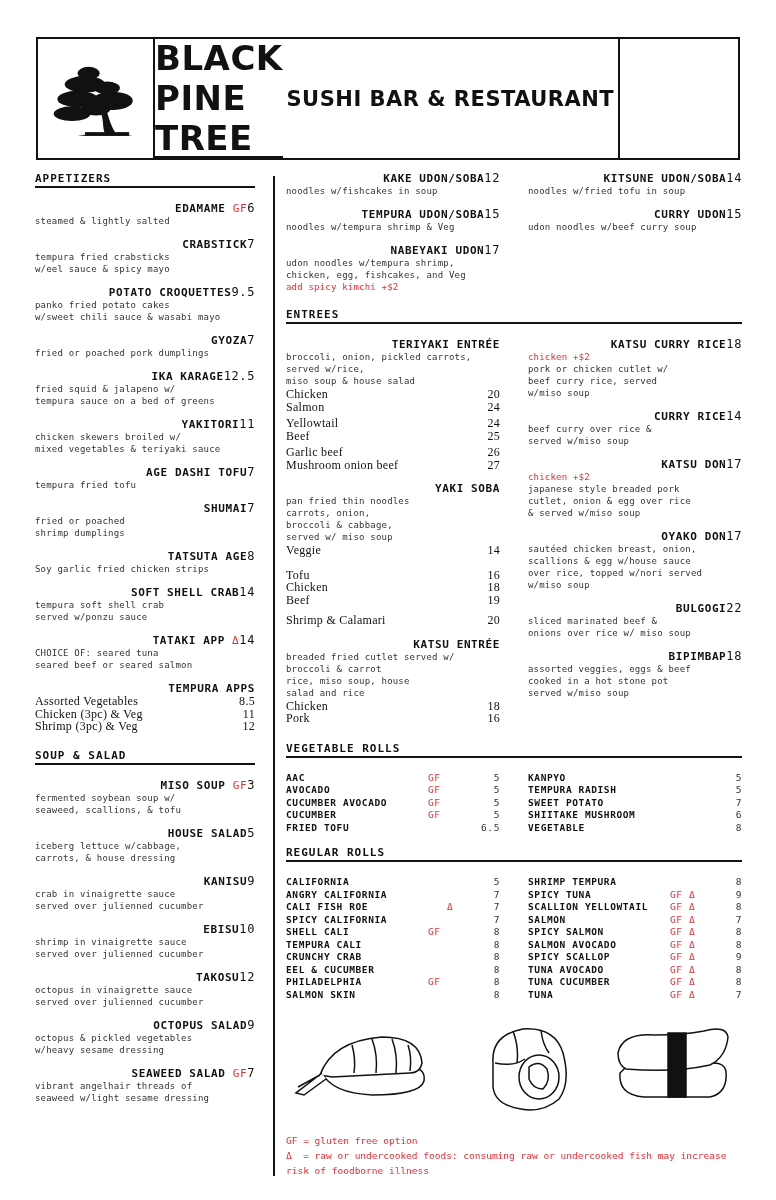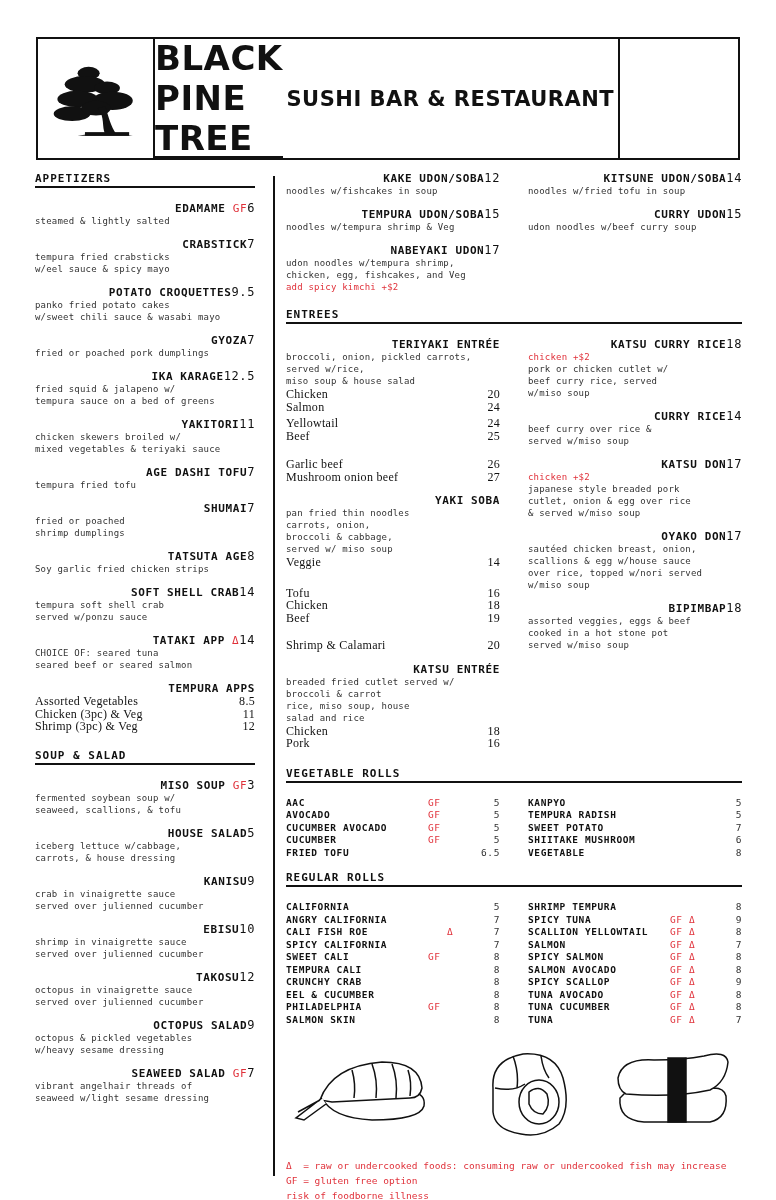--- a/index.html
+++ b/index.html
@@ -308,54 +308,54 @@
               <span>24</span>
             </div>
             <div class="sub-row" style="margin-top: 4px; align-items: center;">
               <span>Yellowtail</span>
               <span>24</span>
             </div>
             <div class="sub-row" style="margin-top: 0px;">
               <span>Beef</span>
               <span>25</span>
             </div>
-            <div class="sub-row" style="margin-top: 16px;">
+            <div class="sub-row" style="margin-top: 4px;">
               <span>Garlic beef</span>
               <span>26</span>
             </div>
             <div class="sub-row" style="margin-top: 0px;">
               <span>Mushroom onion beef</span>
               <span>27</span>
             </div>
           </div>
           <div class="item">
             <div class="item-head">
               <span><span>YAKI SOBA</span></span>
             </div>
             <div class="desc">pan fried thin noodles</div>
             <div class="desc">carrots, onion,</div>
             <div class="desc">broccoli &amp; cabbage,</div>
             <div class="desc">served w/ miso soup</div>
             <div class="sub-row" style="margin-top: 1px;">
               <span>Veggie</span>
               <span>14</span>
             </div>
-            <div class="sub-row" style="margin-top: 18px;">
+            <div class="sub-row" style="margin-top: 12px;">
               <span>Tofu</span>
               <span>16</span>
             </div>
             <div class="sub-row" style="margin-top: 0px;">
               <span>Chicken</span>
               <span>18</span>
             </div>
             <div class="sub-row" style="margin-top: 0px;">
               <span>Beef</span>
               <span>19</span>
             </div>
-            <div class="sub-row" style="margin-top: 15px;">
+            <div class="sub-row" style="margin-top: 8px;">
               <span>Shrimp &amp; Calamari</span>
               <span>20</span>
             </div>
           </div>
           <div class="item">
             <div class="item-head">
               <span><span>KATSU ENTRÉE</span></span>
             </div>
             <div class="desc">breaded fried cutlet served w/</div>
             <div class="desc">broccoli &amp; carrot</div>
@@ -405,20 +405,28 @@
               <span><span>OYAKO DON</span></span>
               <span class="price">17</span>
             </div>
             <div class="desc">sautéed chicken breast, onion,</div>
             <div class="desc">scallions &amp; egg w/house sauce</div>
             <div class="desc">over rice, topped w/nori served</div>
             <div class="desc">w/miso soup</div>
           </div>
           <div class="item">
             <div class="item-head">
+              <span><span>BULGOGI</span></span>
+              <span class="price">22</span>
+            </div>
+            <div class="desc">sliced marinated beef &amp;</div>
+            <div class="desc">onions over rice w/ miso soup</div>
+          </div>
+          <div class="item">
+            <div class="item-head">
               <span><span>BIPIMBAP</span></span>
               <span class="price">18</span>
             </div>
             <div class="desc">assorted veggies, eggs &amp; beef</div>
             <div class="desc">cooked in a hot stone pot</div>
             <div class="desc">served w/miso soup</div>
           </div>
         </div>
     </div>
   </div>
@@ -501,21 +509,21 @@
             <span class="rname">CALI FISH ROE</span>
             <span class="rtag" style="white-space: pre;">   Δ</span>
             <span class="rprice">7</span>
           </div>
           <div class="roll-row">
             <span class="rname">SPICY CALIFORNIA</span>
             <span class="rtag" style="white-space: pre;"></span>
             <span class="rprice">7</span>
           </div>
           <div class="roll-row">
-            <span class="rname">SWEET CALI</span>
+            <span class="rname">SHELL CALI</span>
             <span class="rtag" style="white-space: pre;">GF</span>
             <span class="rprice">8</span>
           </div>
           <div class="roll-row">
             <span class="rname">TEMPURA CALI</span>
             <span class="rtag" style="white-space: pre;"></span>
             <span class="rprice">8</span>
           </div>
           <div class="roll-row">
             <span class="rname">CRUNCHY CRAB</span>
@@ -613,17 +621,17 @@
     <svg width="120" height="80" viewBox="0 0 120 80">
       <g stroke="#111" stroke-width="1.5">
         <path d="M6 50 Q4 72 30 74 L96 74 Q114 70 112 48 Q110 40 100 40 L14 42 Z" fill="#fff"></path>
         <path d="M4 30 Q8 10 40 12 Q70 12 90 8 Q112 2 114 14 Q112 34 96 42 Q60 50 12 46 Q4 42 4 30 Z" fill="#fff"></path>
         <rect x="54" y="10" width="18" height="64" fill="#111"></rect>
       </g>
     </svg>
   </div>
 
   <div class="notes">
+    <div>GF = gluten free option</div>
     <div style="white-space:pre;">Δ  = raw or undercooked foods: consuming raw or undercooked fish may increase</div>
-    <div>GF = gluten free option</div>
     <div>risk of foodborne illness</div>
   </div>
 </div>
 
 </body></html>

